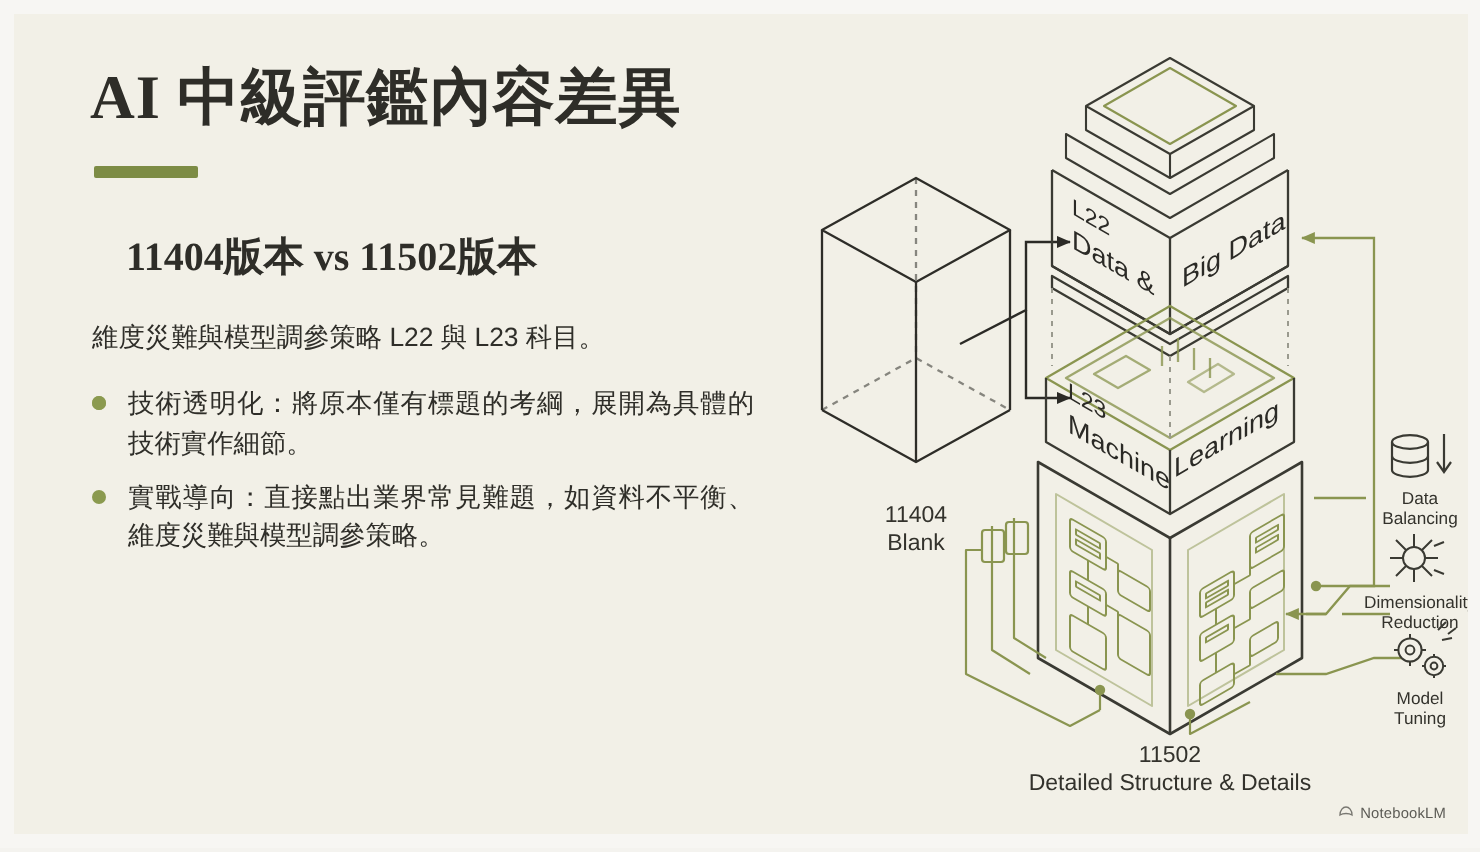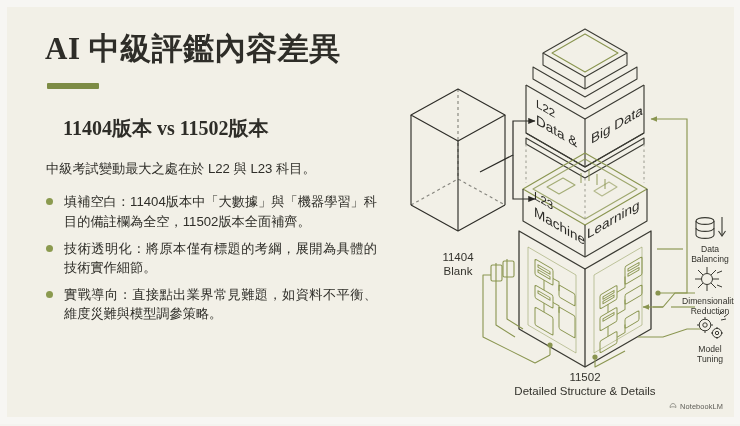--- a/index.html
+++ b/index.html
@@ -100,25 +100,24 @@
 </head>
 <body>
 
 <div id="slide">
   <div id="card">
 
     <div id="left">
       <h1 id="title">AI 中級評鑑內容差異</h1>
       <div id="accent-bar"></div>
       <div id="subtitle">11404版本 vs 11502版本</div>
-      <div id="lede">中級考試變動最大之處在於 L22 與 L23 科目。</div>
+      <div id="lede">維度災難與模型調參策略 L22 與 L23 科目。</div>
       <ul id="bullets">
         <li>
           <span class="dot"></span>
-          <span>填補空白：11404版本中「大數據」與「機器學習」科目的備註欄為全空，11502版本全面補齊。</span>
         </li>
         <li>
           <span class="dot"></span>
           <span>技術透明化：將原本僅有標題的考綱，展開為具體的技術實作細節。</span>
         </li>
         <li>
           <span class="dot"></span>
           <span>實戰導向：直接點出業界常見難題，如資料不平衡、維度災難與模型調參策略。</span>
         </li>
       </ul>

